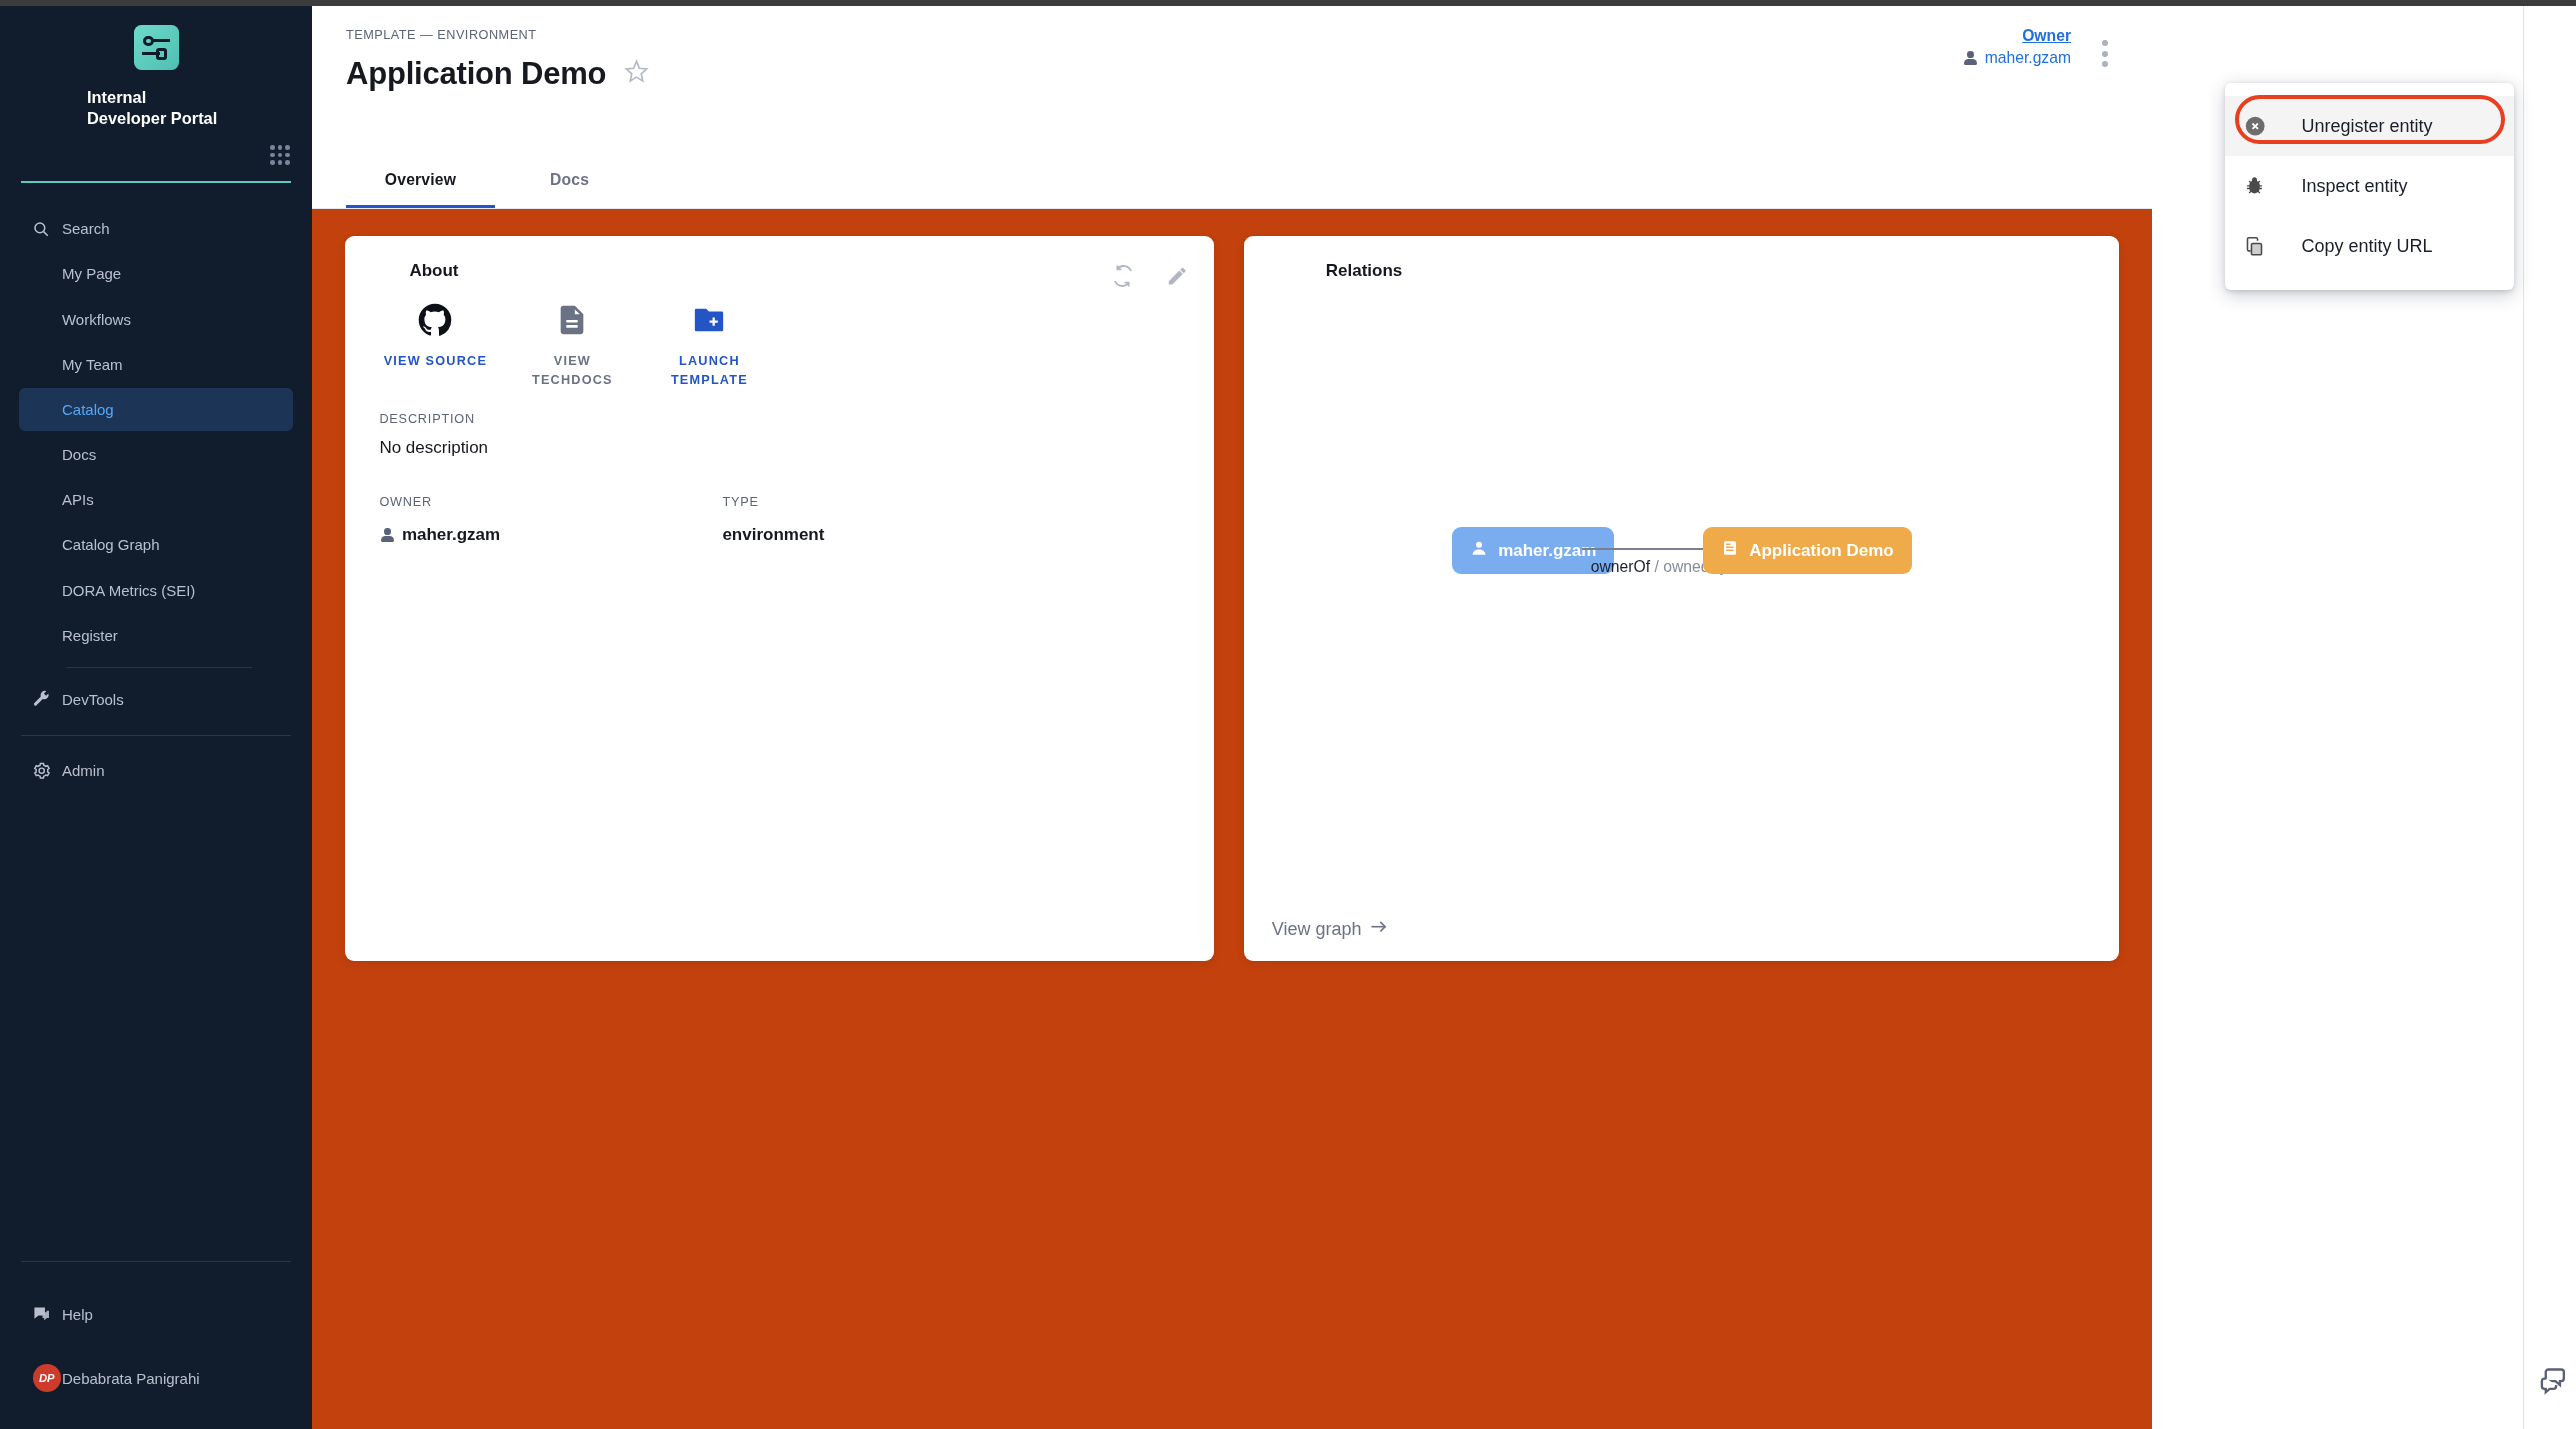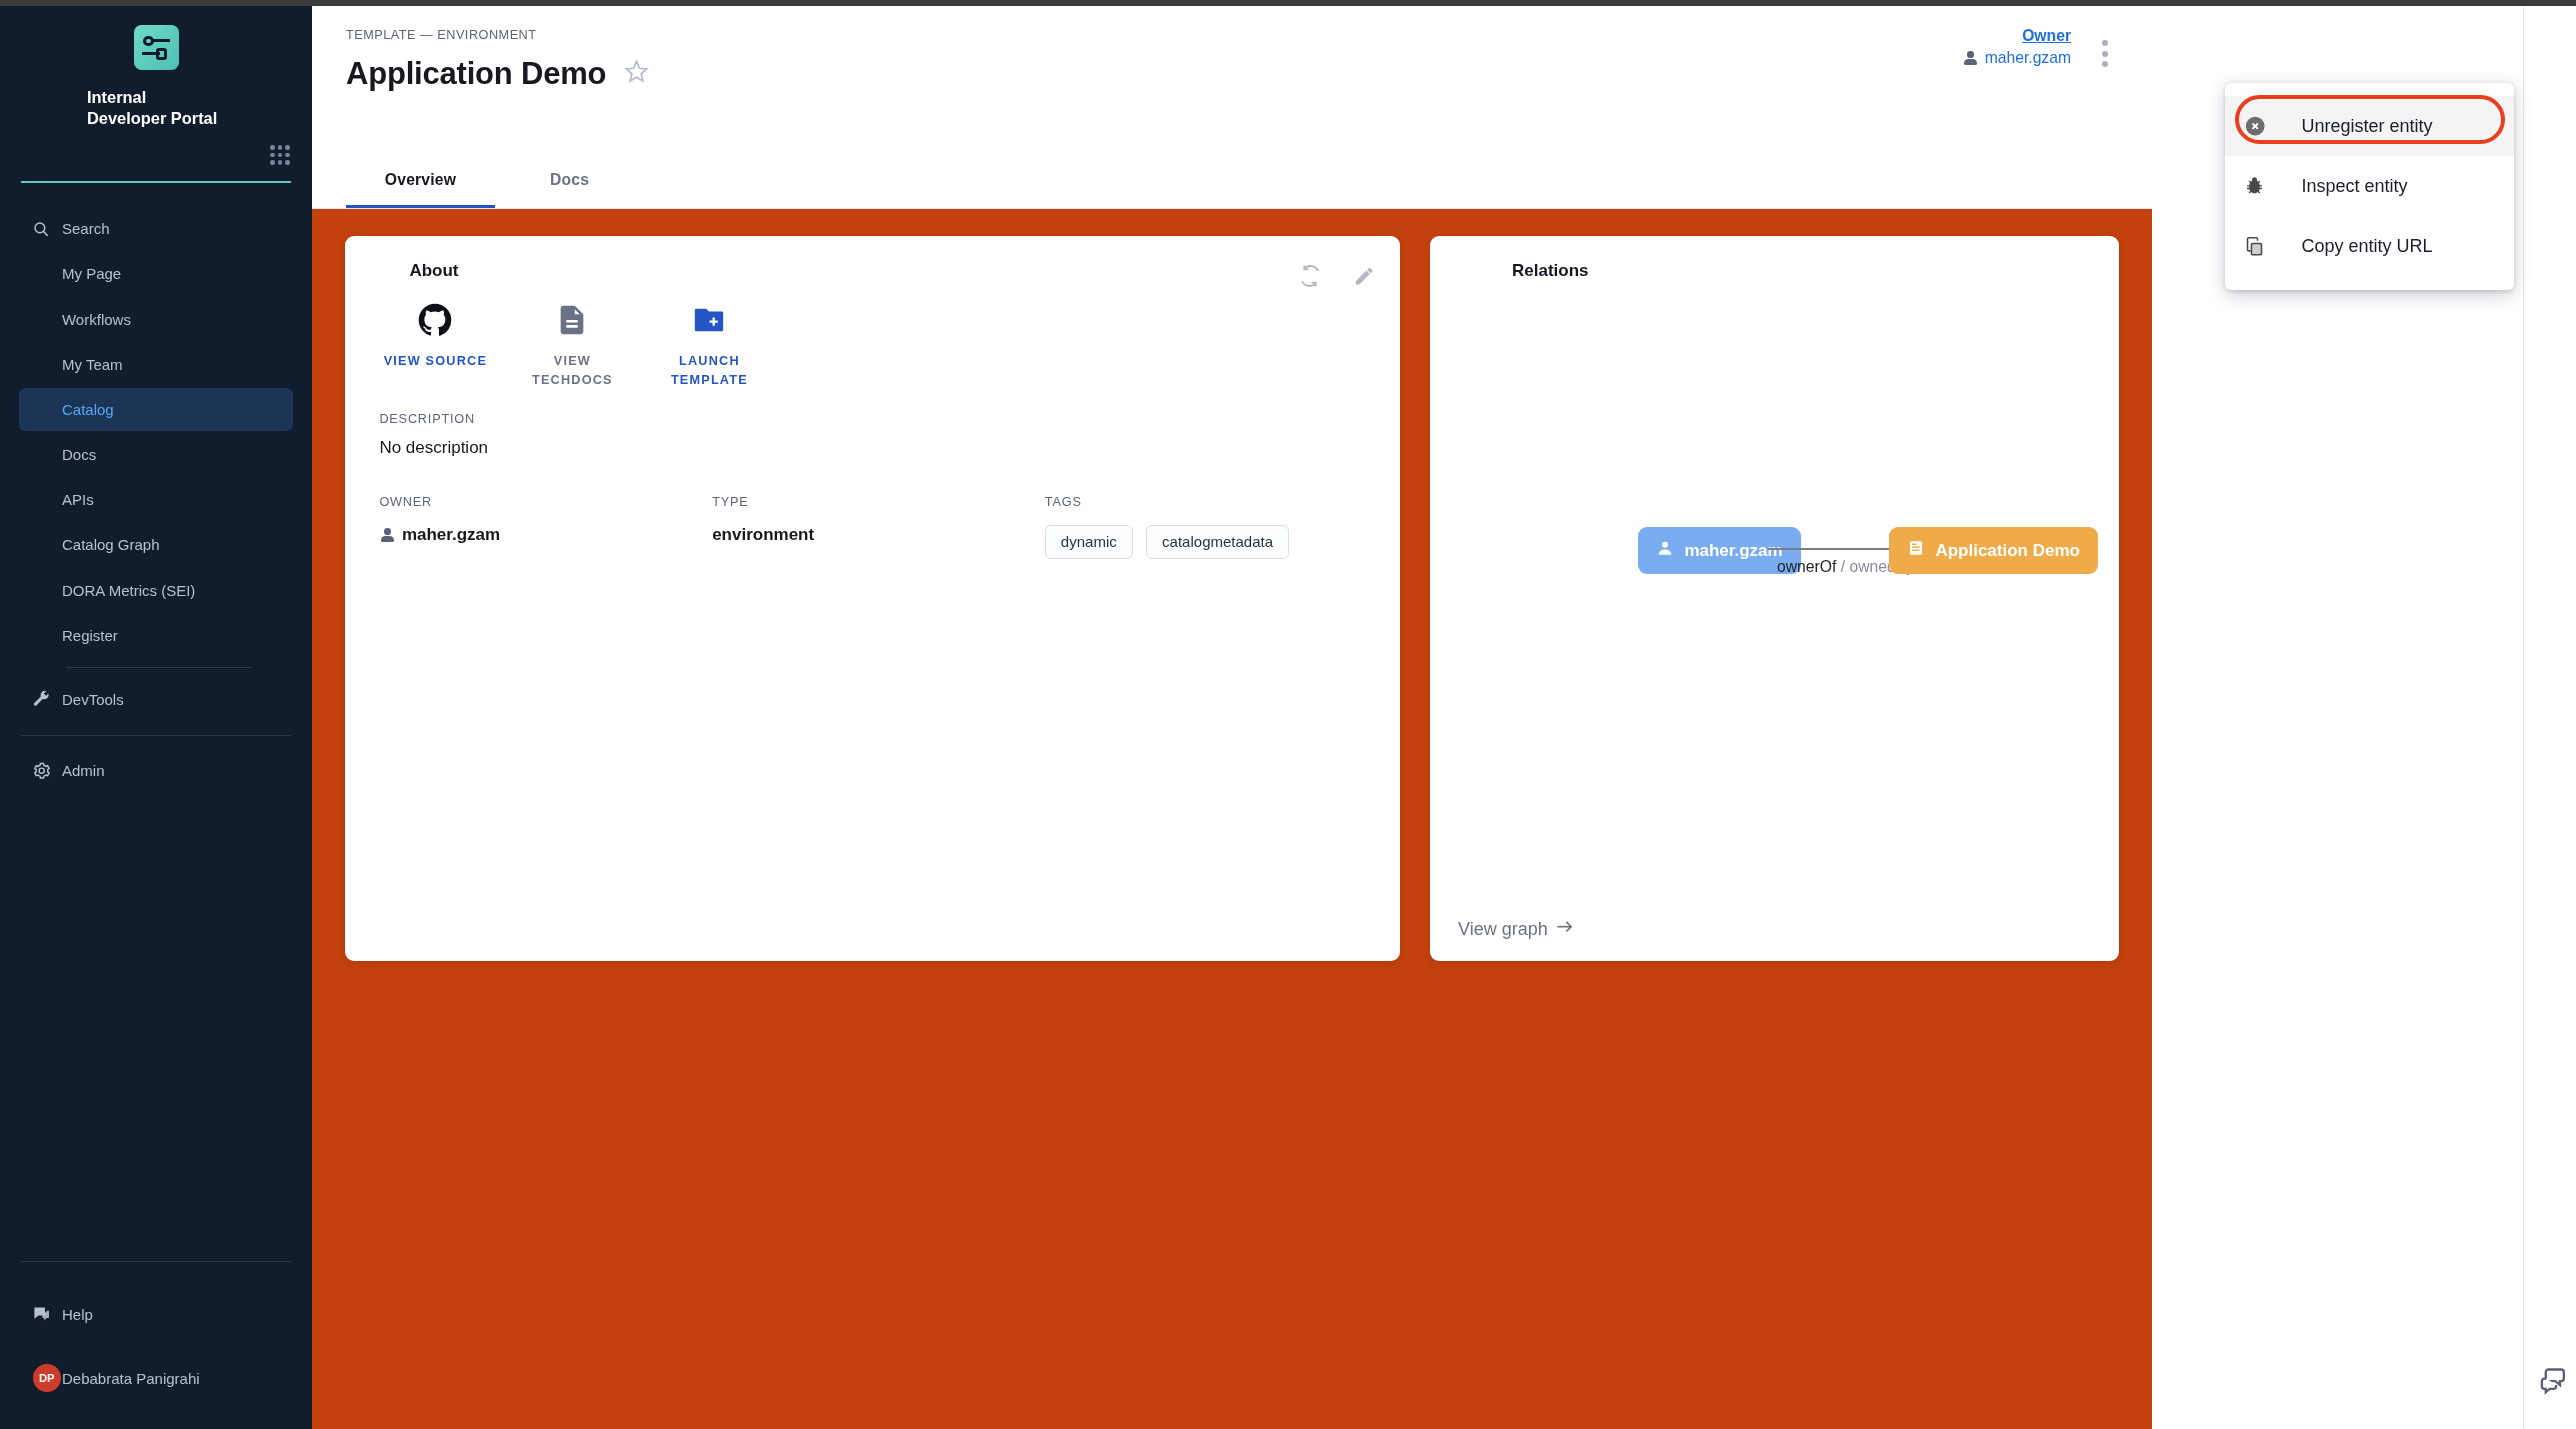--- a/index.html
+++ b/index.html
@@ -60,21 +60,21 @@
     height: 1.5px; background: #5fc9bd; margin: 16.4px 21px 0 21px;
   }
 
   .navlist { margin-top: 22.4px; }
   .navitem {
     display: flex; align-items: center; height: 43px;
     margin: 2.2px 18.6px 2.2px 18.6px; padding-left: 13.4px;
     border-radius: 6px; font-size: 15px; color: #b9c0cd; cursor: pointer;
   }
   .navitem .ni-icon {
-    width: 30px; flex: 0 0 30px; display: flex; align-items: center; color: #b9c0cd;
+    width: 30px; flex: 0 0 30px; display: flex; align-items: center; color: #b9c0cd; font-style: italic;
   }
   .navitem .ni-label { white-space: nowrap; }
   .navitem.active { background: #1c3557; }
   .navitem.active .ni-label { color: #58a6f5; }
   .nav-sep { height: 0.7px; background: #2a3446; margin: 10.4px 60px 10.4px 66px; }
   .nav-sep-wide { height: 0.7px; background: #2a3446; margin: 13.4px 21px; }
 
   .sidebar-bottom { margin-top: auto; padding-bottom: 28px; }
   .avatar-dp {
     width: 28px; height: 28px; border-radius: 50%; background: #cd3c2a;
@@ -465,27 +465,20 @@
               <span class="person-glyph"></span>
               <span>maher.gzam</span>
             </div>
           </div>
 
           <div class="meta-col">
             <div class="meta-label">TYPE</div>
             <div class="mval">environment</div>
           </div>
 
-          <div class="meta-col">
-            <div class="meta-label">TAGS</div>
-            <div class="tags-wrap">
-              <span class="tag">dynamic</span>
-              <span class="tag">catalogmetadata</span>
-            </div>
-          </div>
         </div>
       </div>
 
       <div class="card card-relations">
         <div class="card-title">Relations</div>
 
         <div class="graph-area">
           <div class="node node-user">
             <span>
               <svg width="18" height="18" viewBox="0 0 24 24" fill="#ffffff">

